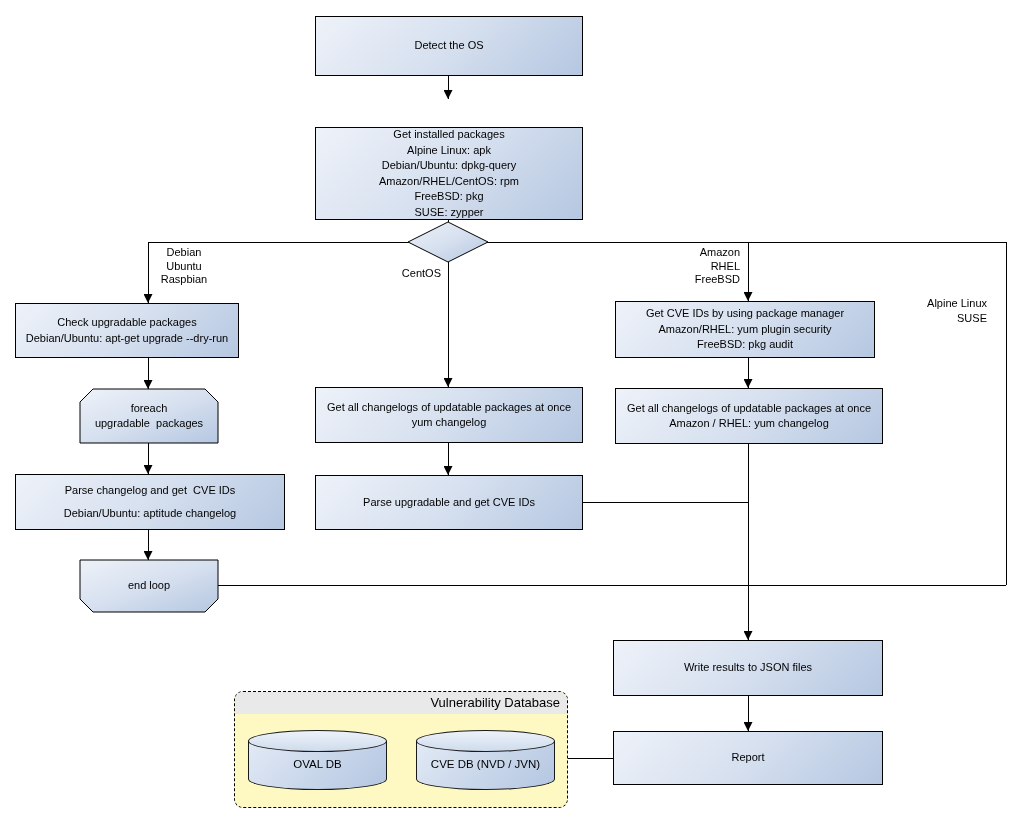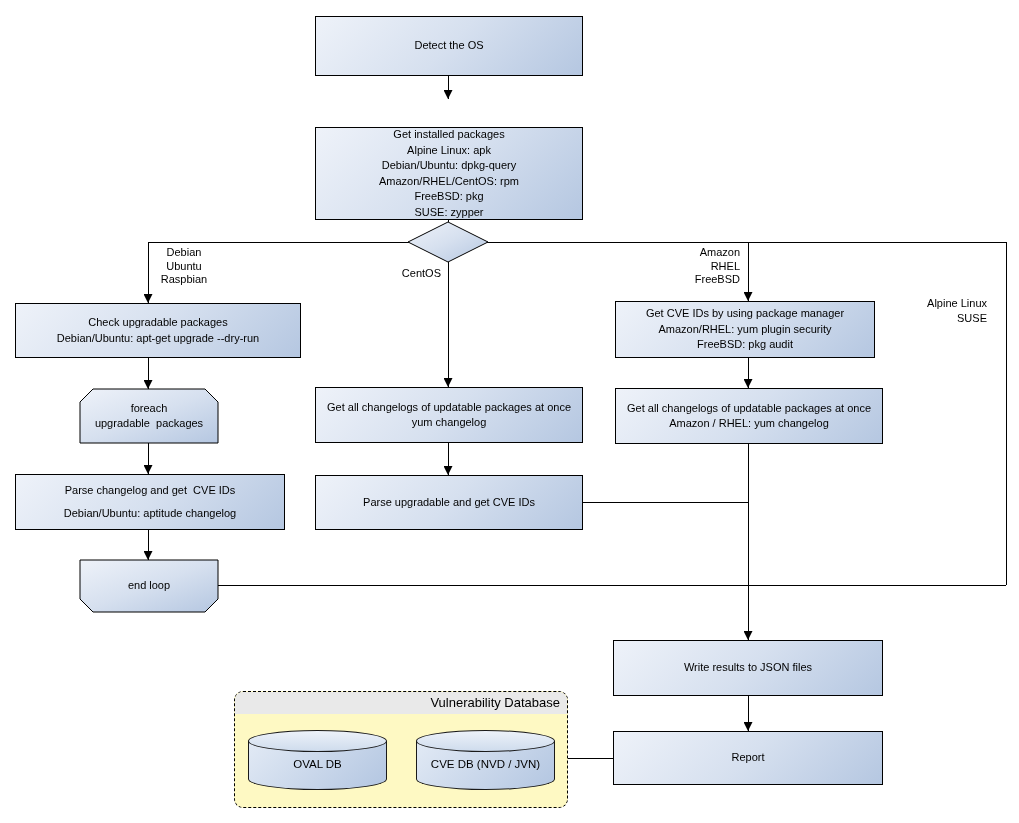--- a/index.html
+++ b/index.html
@@ -105,21 +105,21 @@
 
   <div class="node" style="left:315px; top:99px; width:268px; height:93px;margin-top:28px;">
     <span>Get installed packages</span>
     <span>Alpine Linux: apk</span>
     <span>Debian/Ubuntu: dpkg-query</span>
     <span>Amazon/RHEL/CentOS: rpm</span>
     <span>FreeBSD: pkg</span>
     <span>SUSE: zypper</span>
   </div>
 
-  <div class="node" style="left:15px; top:303px; width:286px; height:55px;">
+  <div class="node" style="left:15px; top:303px; width:224px; height:55px;">
     <span>Check upgradable packages</span>
     <span>Debian/Ubuntu: apt-get upgrade --dry-run</span>
   </div>
 
   <div class="shape-label" style="left:80px; top:389px; width:138px; height:54px;">
     <span>foreach</span>
     <span>upgradable  packages</span>
   </div>
 
   <div class="node" style="left:15px; top:474px; width:270px; height:56px;gap:8px;">

